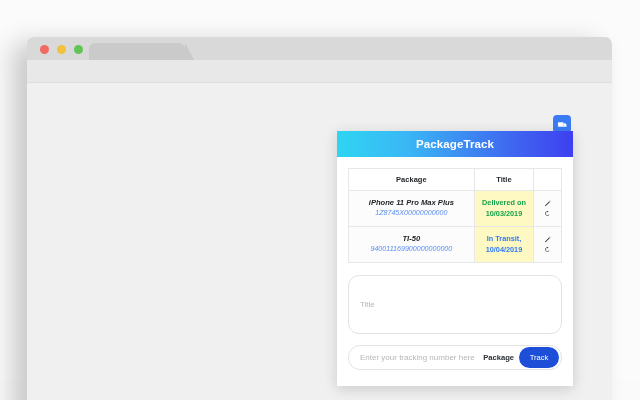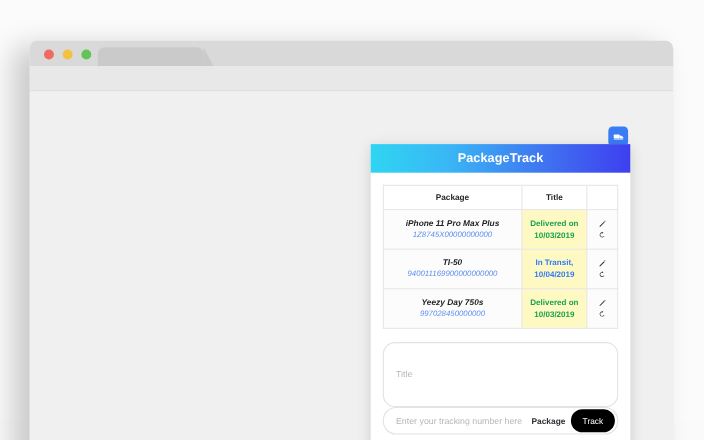--- a/index.html
+++ b/index.html
@@ -199,20 +199,21 @@
     border-radius: 11px;
     background: #ffffff;
     display: flex;
     align-items: center;
     padding: 18px 11px;
     font-size: 8px;
     color: #b7b7b7;
   }
 
   .field-row {
+    margin-top: 11px;
     height: 23px;
     border: 1px solid #e3e3e3;
     border-radius: 12px;
     background: #ffffff;
     display: flex;
     align-items: center;
     padding: 0 2px 0 11px;
     position: relative;
   }
   .field-tracking {
@@ -226,21 +227,21 @@
     font-size: 7.6px;
     font-weight: bold;
     color: #2b2f33;
     margin-right: 5px;
     white-space: nowrap;
   }
   .track-btn {
     width: 40px;
     height: 21px;
     border-radius: 11px;
-    background: #000000;
+    background: #1d4ed8;
     color: #ffffff;
     font-size: 7.6px;
     display: flex;
     align-items: center;
     justify-content: center;
     border: none;
     flex: none;
   }
 </style>
 </head>
@@ -329,39 +330,20 @@
                       <path d="M18.2 3.7l2.2 2.2 1.2-1.2a1.1 1.1 0 000-1.5l-.7-.7a1.1 1.1 0 00-1.5 0z" fill="#2b2f33"></path>
                     </svg>
                     <svg width="7" height="7" viewBox="0 0 24 24">
                       <path d="M12 4a8 8 0 106.7 12.4l-2-1.2A5.8 5.8 0 1112 6.2z" fill="#2b2f33"></path>
                       <path d="M11 2.2l4.6 3-4.6 3z" fill="#2b2f33"></path>
                     </svg>
                   </div>
                 </td>
               </tr>
 
-              <tr>
-                <td class="pkg-cell">
-                  <div class="pkg-name">Yeezy Day 750s</div>
-                  <div class="pkg-track">997028450000000</div>
-                </td>
-                <td class="status-cell status-delivered">Delivered on 10/03/2019</td>
-                <td class="act-cell">
-                  <div class="act-icons">
-                    <svg width="7" height="7" viewBox="0 0 24 24">
-                      <path d="M4 18.5l-.7 2.9 2.9-.7L19.6 7.3l-2.2-2.2z" fill="#2b2f33"></path>
-                      <path d="M18.2 3.7l2.2 2.2 1.2-1.2a1.1 1.1 0 000-1.5l-.7-.7a1.1 1.1 0 00-1.5 0z" fill="#2b2f33"></path>
-                    </svg>
-                    <svg width="7" height="7" viewBox="0 0 24 24">
-                      <path d="M12 4a8 8 0 106.7 12.4l-2-1.2A5.8 5.8 0 1112 6.2z" fill="#2b2f33"></path>
-                      <path d="M11 2.2l4.6 3-4.6 3z" fill="#2b2f33"></path>
-                    </svg>
-                  </div>
-                </td>
-              </tr>
 
             </tbody>
           </table>
 
           <div class="field-title">
             <span>Title</span>
           </div>
 
           <div class="field-row">
             <span class="field-tracking">Enter your tracking number here</span>

